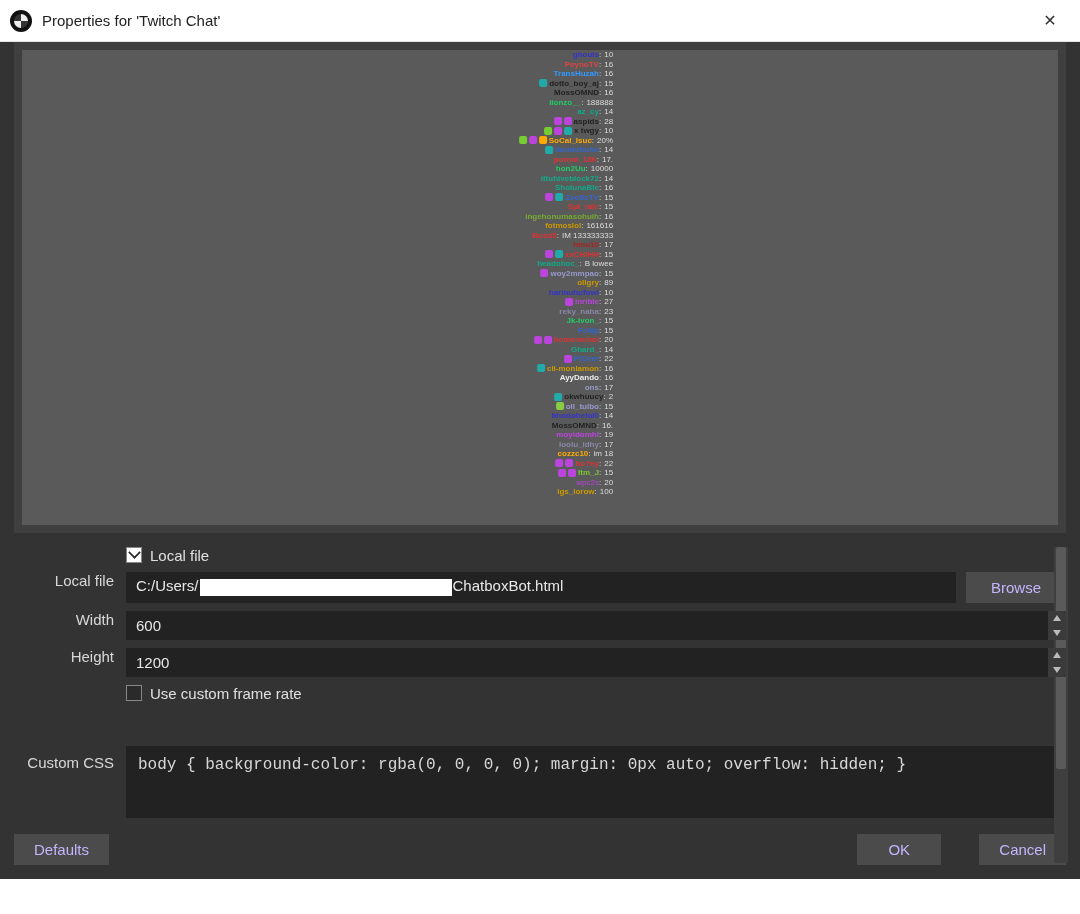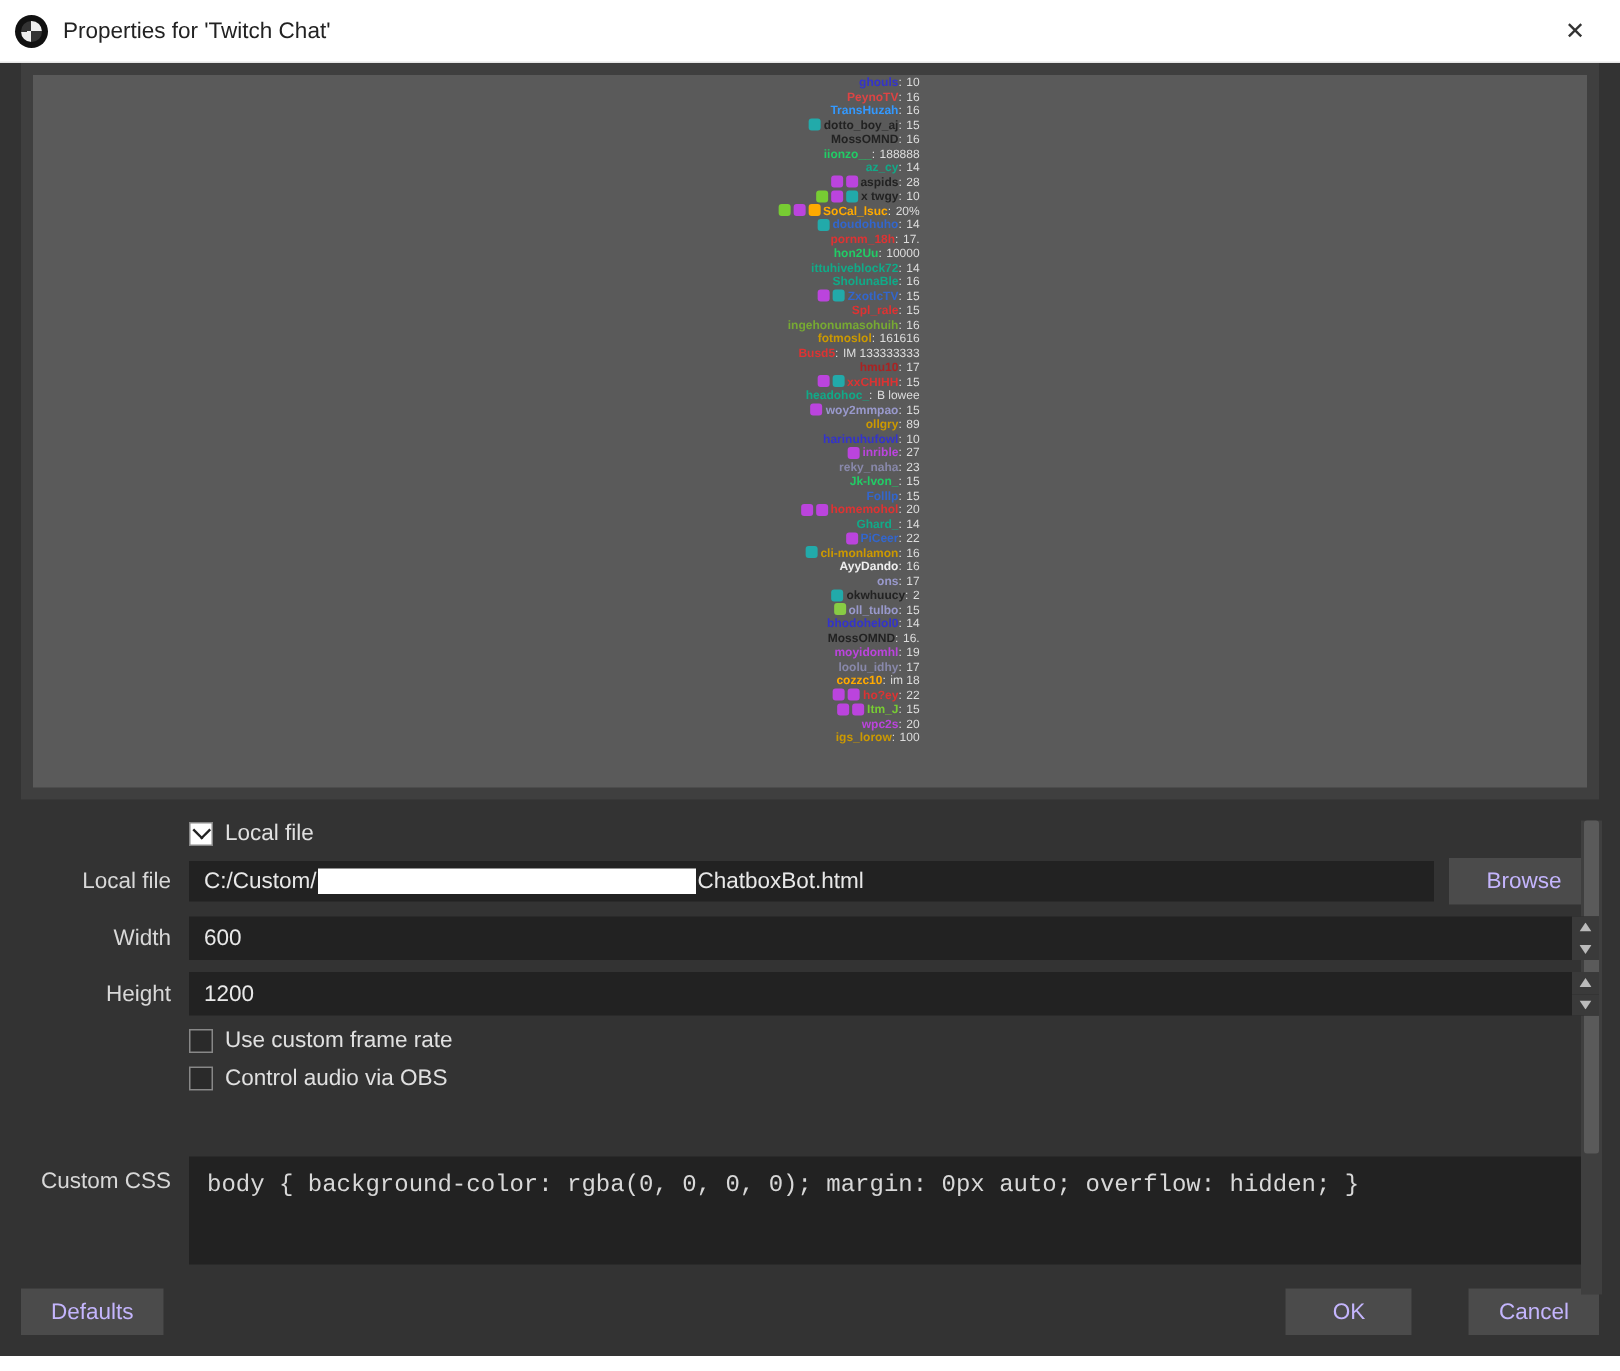--- a/index.html
+++ b/index.html
@@ -59,21 +59,21 @@
     font-family:Arial,sans-serif;
     text-align:right;
   }
   .chatline{ white-space:nowrap; display:flex; justify-content:flex-end; align-items:center; height:9.5px;}
   .badge{display:inline-block;width:8px;height:8px;margin-right:2px;border-radius:2px;}
   .msgtxt{color:#ddd;margin-left:3px;font-weight:normal;}
   .form{
     margin:14px 14px 0 14px;
     position:relative;
   }
-  .row{display:flex;align-items:center;margin-bottom:8px;}
+  .row{display:flex;margin-bottom:8px;}
   .lbl{width:112px;text-align:right;padding-right:12px;color:#d8d8d8;font-size:15px;}
   .ck{width:16px;height:16px;border:1px solid #888;display:inline-block;margin-right:8px;background:#2a2a2a;}
   .ck.checked{background:#fff;position:relative;}
   .ck.checked::after{content:'';position:absolute;left:2px;top:-1px;width:9px;height:9px;border-right:2.5px solid #222;border-bottom:2.5px solid #222;transform:rotate(45deg) scale(.8);}
   .tbox{
     flex:1;background:#222;border:none;padding:6px 10px;color:#e8e8e8;font-size:15px;
   }
   .tbox.masked{padding:5px 10px;}
   .mask{display:inline-block;background:#fff;height:17px;width:252px;vertical-align:middle;margin:0 1px;}
   .spinwrap{flex:1;position:relative;}
@@ -356,21 +356,21 @@
             <span class="msgtxt">22</span>
           </div>
           <div class="chatline">
             <span class="badge" style="background: rgb(187, 68, 221);"></span>
             <span class="badge" style="background: rgb(187, 68, 221);"></span>
             <span style="color: rgb(119, 204, 51); font-weight: bold;">Itm_J</span>
             <span style="color: rgb(221, 221, 221);">: </span>
             <span class="msgtxt">15</span>
           </div>
           <div class="chatline">
-            <span style="color: rgb(187, 68, 221); font-weight: bold;">wpc2s</span>
+            <span style="color: rgb(187, 68, 221); font-weight: normal;">wpc2s</span>
             <span style="color: rgb(221, 221, 221);">: </span>
             <span class="msgtxt">20</span>
           </div>
           <div class="chatline">
             <span style="color: rgb(204, 153, 0); font-weight: bold;">igs_lorow</span>
             <span style="color: rgb(221, 221, 221);">: </span>
             <span class="msgtxt">100</span>
           </div>
         </div>
     </div>
@@ -383,21 +383,21 @@
 
     <div class="row">
       <div class="lbl"></div>
       <span class="ck checked"></span>
       <span style="font-size:15px;">Local file</span>
     </div>
 
     <div class="row">
       <div class="lbl">Local file</div>
       <div class="tbox masked" style="margin-right:10px;">
-        <span>C:/Custom/</span><span class="mask"></span><span>ChatboxBot.html</span>
+        <span>C:/Users/</span><span class="mask"></span><span>ChatboxBot.html</span>
       </div>
       <button class="btn" style="min-width:100px;">Browse</button>
     </div>
 
     <div class="row">
       <div class="lbl">Width</div>
       <div class="spinwrap">
         <input class="tbox" style="width: 100%;" value="600">
         <div class="spinbtns">
           <div class="spinbtn">
@@ -432,25 +432,20 @@
         </div>
       </div>
     </div>
 
     <div class="row">
       <div class="lbl"></div>
       <span class="ck"></span>
       <span style="font-size:15px;">Use custom frame rate</span>
     </div>
 
-    <div class="row">
-      <div class="lbl"></div>
-      <span class="ck"></span>
-      <span style="font-size:15px;">Control audio via OBS</span>
-    </div>
 
     <div class="row" style="align-items:flex-start;margin-top:44px;">
       <div class="lbl" style="padding-top:8px;">Custom CSS</div>
       <textarea class="csstext" style="">body { background-color: rgba(0, 0, 0, 0); margin: 0px auto; overflow: hidden; }</textarea>
     </div>
   </div>
 
   <div class="footer">
     <button class="btn">Defaults</button>
     <div class="spacer"></div>

